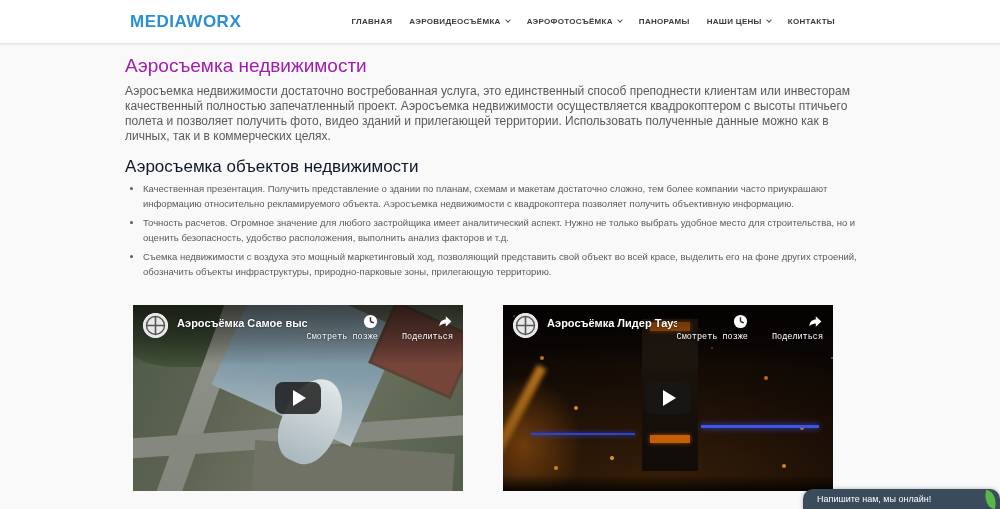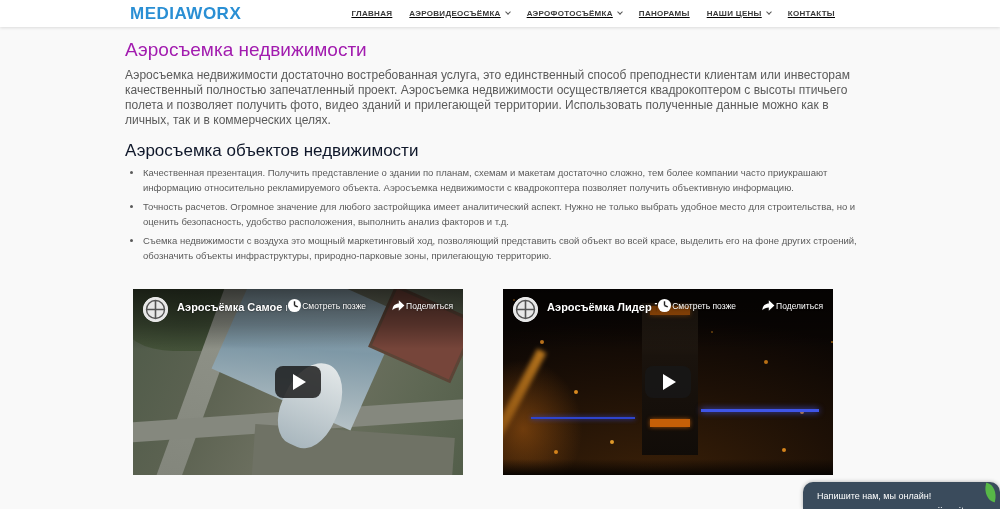--- a/index.html
+++ b/index.html
@@ -6,33 +6,33 @@
   html,body { width:1000px; height:509px; }
   body {
     font-family: "Liberation Sans", sans-serif;
     background:#f9f9f9;
     position:relative;
     overflow:hidden;
   }
 
   
   .header {
-    height:27px; background:#ffffff;
+    height:43px; background:#ffffff;
     box-shadow:0 1px 3px rgba(0,0,0,0.12);
     position:relative; z-index:5;
   }
   .header-inner {
     height:100%; margin:0 165px 0 130px;
     display:flex; align-items:center; justify-content:space-between;
   }
   .logo {
     font-size:17px; font-weight:bold; color:#2a8fd4;
     letter-spacing:0.5px; text-decoration:none; cursor:pointer;
   }
-  .nav { display:flex; align-items:center; gap:17px;text-decoration:underline; }
+  .nav { display:flex; align-items:center; gap:17px; }
   .nav-item {
     font-size:8px; font-weight:bold; color:#3a3a3a;
     letter-spacing:0.3px; text-decoration:none; cursor:pointer;
     display:flex; align-items:center; white-space:nowrap;
   }
   .chev {
     width:4px; height:4px; display:inline-block;
     border-right:1.2px solid #555; border-bottom:1.2px solid #555;
     transform:rotate(45deg); margin-left:5px; margin-top:-3px;
   }
@@ -89,37 +89,37 @@
     width:25px; height:25px; border-radius:50%; background:#e8e8e8;
     flex:0 0 auto; cursor:pointer; display:flex; align-items:center; justify-content:center;
     overflow:hidden;
   }
   .yt-title {
     color:#ffffff; font-size:11px; font-weight:bold; margin:4px 0 0 9px;
     text-shadow:0 0 2px rgba(0,0,0,0.7); cursor:pointer; white-space:nowrap;
     flex:1; overflow:hidden;
   }
   .yt-controls { display:flex; gap:24px; margin-top:1px; }
-  .yt-ctrl { display:flex; flex-direction:row; align-items:flex-start; cursor:pointer; }
+  .yt-ctrl { display:flex; flex-direction:column; align-items:flex-end; cursor:pointer;font-family:Liberation Mono, monospace; }
   .yt-ctrl-label { color:#fff; font-size:8.5px; margin-top:3px; text-shadow:0 0 2px rgba(0,0,0,0.8); white-space:nowrap; }
 
   
   .play-btn {
     position:absolute; top:50%; left:50%; transform:translate(-50%,-50%);
     width:46px; height:32px; background:rgba(23,23,23,0.82); border-radius:8px;
     display:flex; align-items:center; justify-content:center; cursor:pointer;
   }
   .play-tri {
     width:0; height:0; border-left:13px solid #ffffff;
     border-top:8px solid transparent; border-bottom:8px solid transparent; margin-left:3px;
   }
 
   
   .chat-widget {
-    position:absolute; right:0; bottom:0; width:197px; height:27px;
+    position:absolute; right:0; bottom:0; width:197px; height:20px;
     background:#3a4b5c; border-radius:10px 10px 0 0;
     display:flex; align-items:center; padding:0 30px 0 14px; cursor:pointer;
     box-shadow:0 0 4px rgba(0,0,0,0.3);
   }
   .chat-msg { color:#ffffff; font-size:9px; flex:1; white-space:nowrap; }
   .chat-brand { color:#f2f4f6; font-size:10px; letter-spacing:0.2px;margin-top:32px; }
   .chat-leaf {
     position:absolute; right:3px; top:2px; width:13px; height:17px;
     background:#57b847; border-radius:0 95% 0 95%; transform:rotate(14deg);
   }

